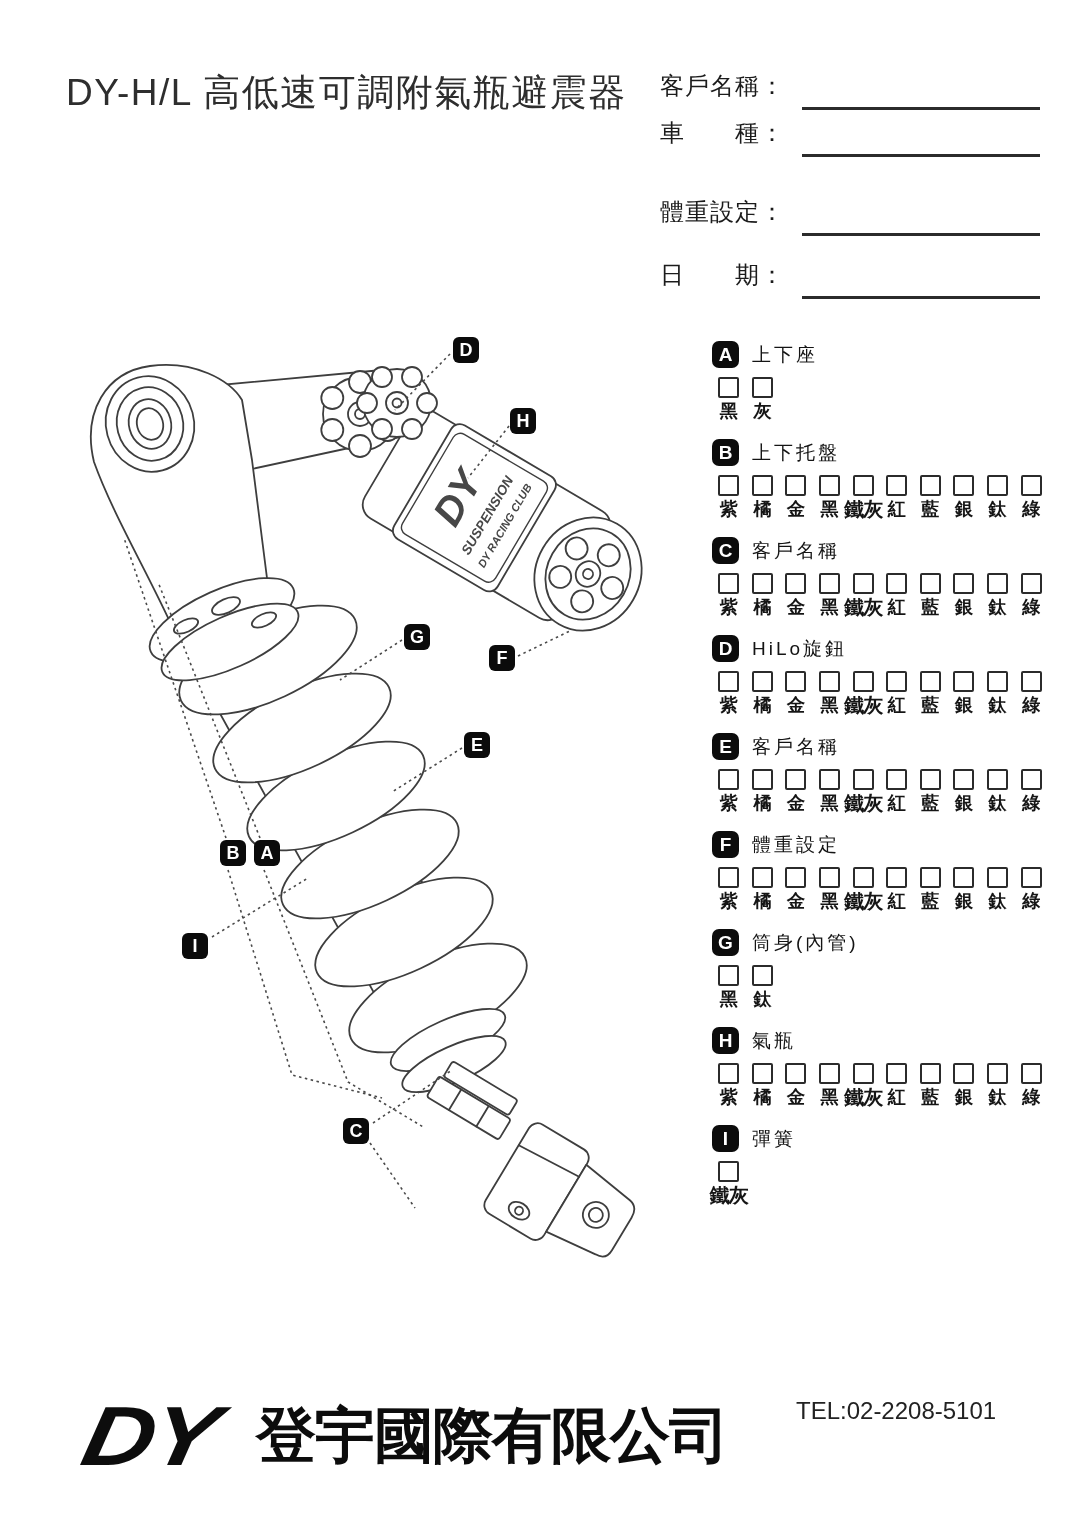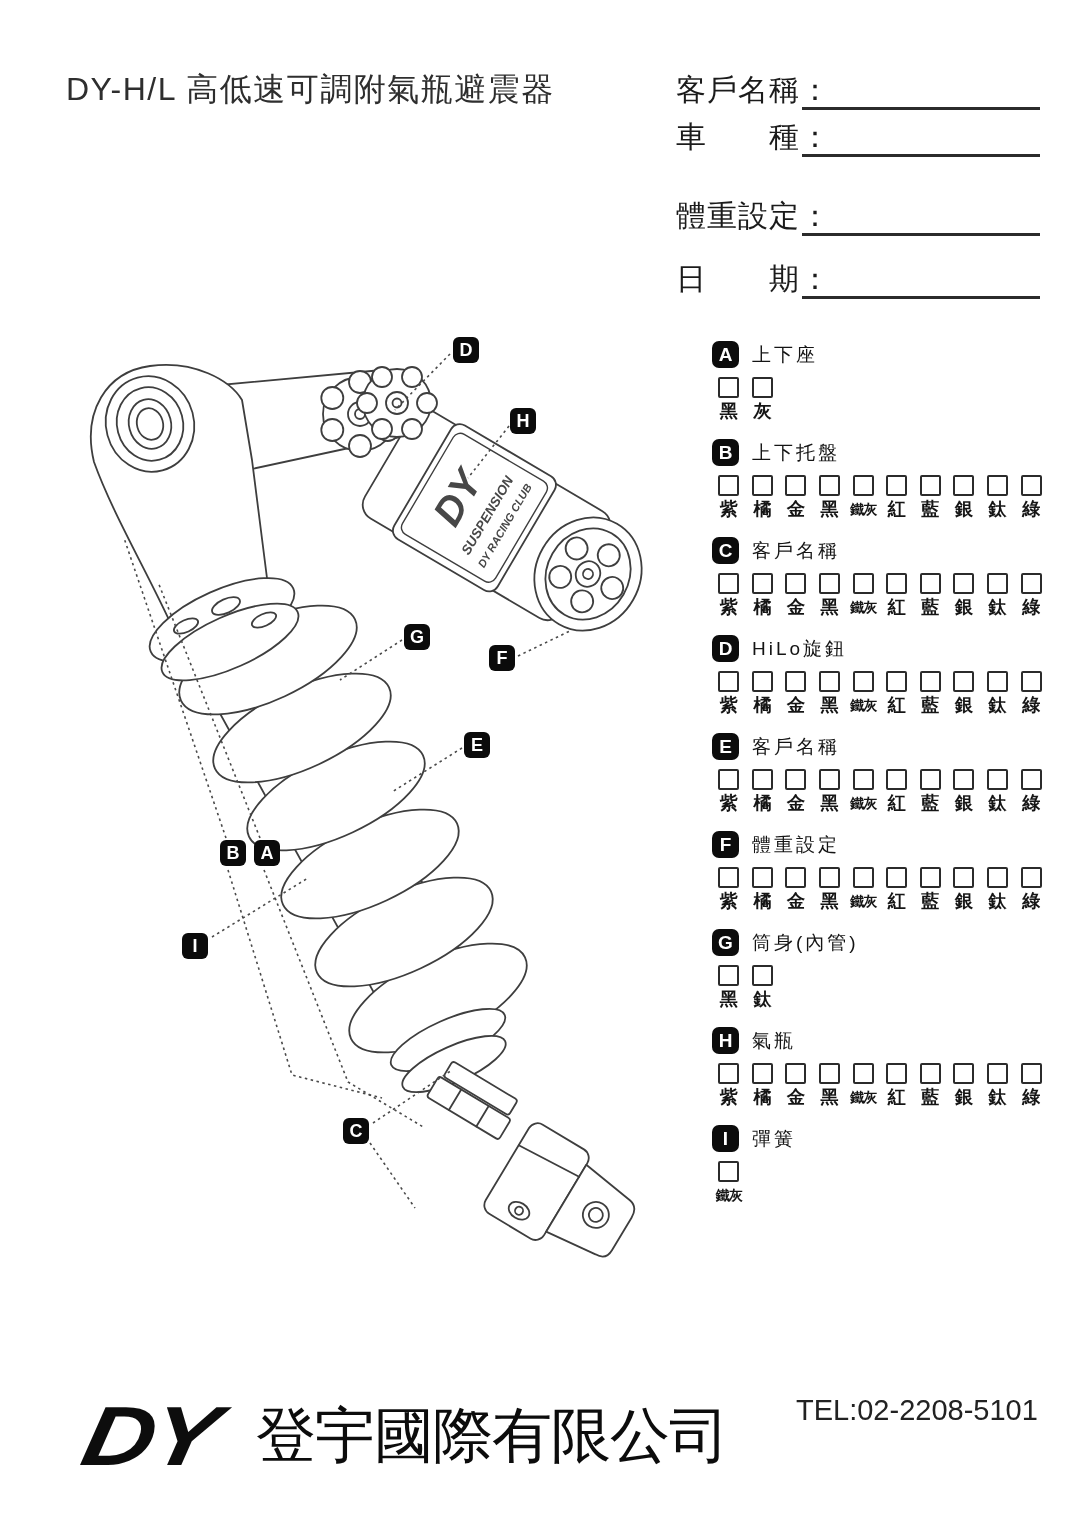--- a/index.html
+++ b/index.html
@@ -6,28 +6,28 @@
   html,body { background:#ffffff; }
   body {
     width:1076px; height:1522px;
     position:relative;
     font-family:"Liberation Sans", sans-serif;
     color:#1a1a1a;
     overflow:hidden;
   }
   .page-title{
     position:absolute; left:66px; top:68px;
-    font-size:32px; font-weight:400; color:#2e2e2e;
+    font-size:37px; font-weight:400; color:#2e2e2e;
     letter-spacing:1.5px; white-space:nowrap;
   }
   
   .form-row{ position:absolute; left:660px; width:380px; height:44px; }
   .form-row .flabel{
-    font-size:30px; color:#1b1b1b; letter-spacing:1px;
-    font-weight:500; white-space:pre;margin-left:16px;
+    font-size:24px; color:#1b1b1b; letter-spacing:1px;
+    font-weight:500; white-space:pre;
   }
   .form-row .u-line{
     position:absolute; left:142px; width:238px; bottom:4px;
     border-bottom:3px solid #2b2b2b; height:0;
   }
   
   .diagram{
     position:absolute; left:40px; top:330px; width:620px; height:930px;
   }
   .diagram svg{ position:absolute; left:0; top:0; }
@@ -55,36 +55,36 @@
   .opts{ display:flex; margin-top:9px; }
   .opt{ width:33.6px; display:flex; flex-direction:column; align-items:center; }
   .cb{
     width:21px; height:21px; background:#fff;
     border:2px solid #2b2b2b; border-radius:2px;
   }
   .cl{
     margin-top:3px; font-size:18px; font-weight:600;
     color:#151515; white-space:nowrap; line-height:20px;
   }
-  .cl.small{ font-size:14px; letter-spacing:-1px; }
+  .cl.small{ font-size:20px; letter-spacing:-1px; }
   
   .footer-logo{
     position:absolute; left:74px; top:1388px;
     font-size:84px; font-weight:900; font-style:italic;
     color:#0d0d0d; letter-spacing:-3px;
     transform:skewX(-12deg) scaleX(1.18); transform-origin:left bottom;
   }
   .footer-company{
     position:absolute; left:256px; top:1396px;
-    font-size:60px; font-weight:400; color:#0c0c0c; letter-spacing:-1px;
+    font-size:60px; font-weight:700; color:#0c0c0c; letter-spacing:-1px;
     white-space:nowrap;
   }
   .footer-contact{
     position:absolute; left:796px; top:1392px;
-    font-size:29px; color:#222; line-height:37px; white-space:nowrap;
+    font-size:24px; color:#222; line-height:37px; white-space:nowrap;
   }
 </style>
 </head>
 <body>
 
 <div class="page-title">DY-H/L 高低速可調附氣瓶避震器</div>
 
 <div class="form-row" style="top:70px">
   <span class="flabel">客戶名稱：</span>
   <span class="u-line"></span>

